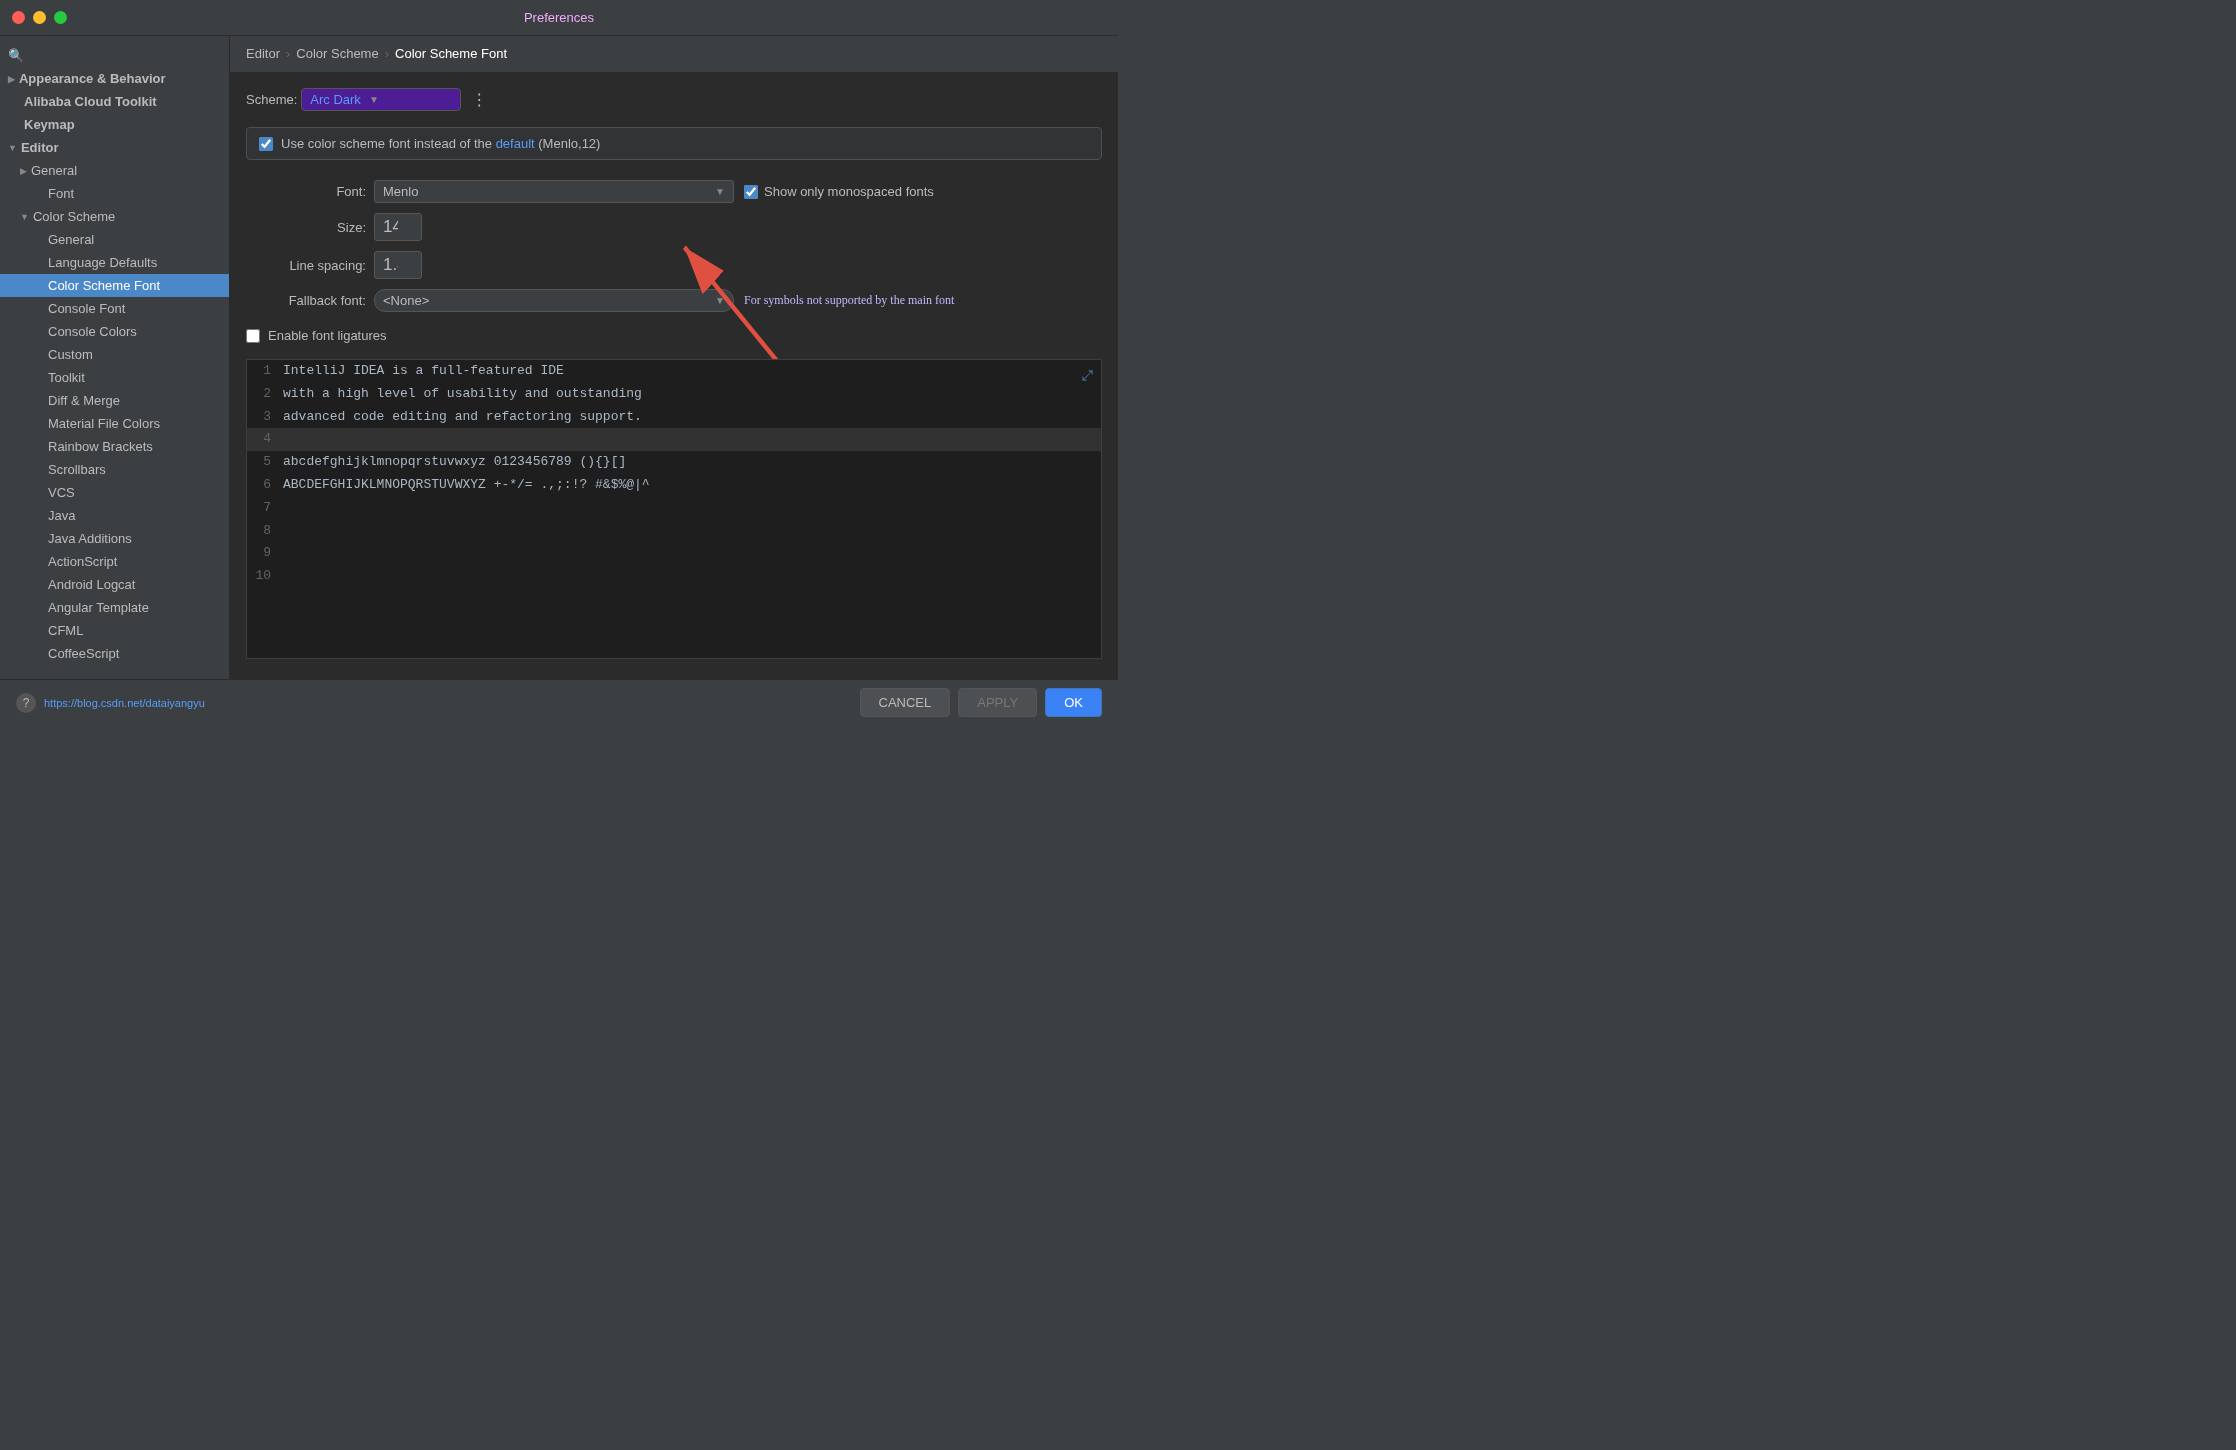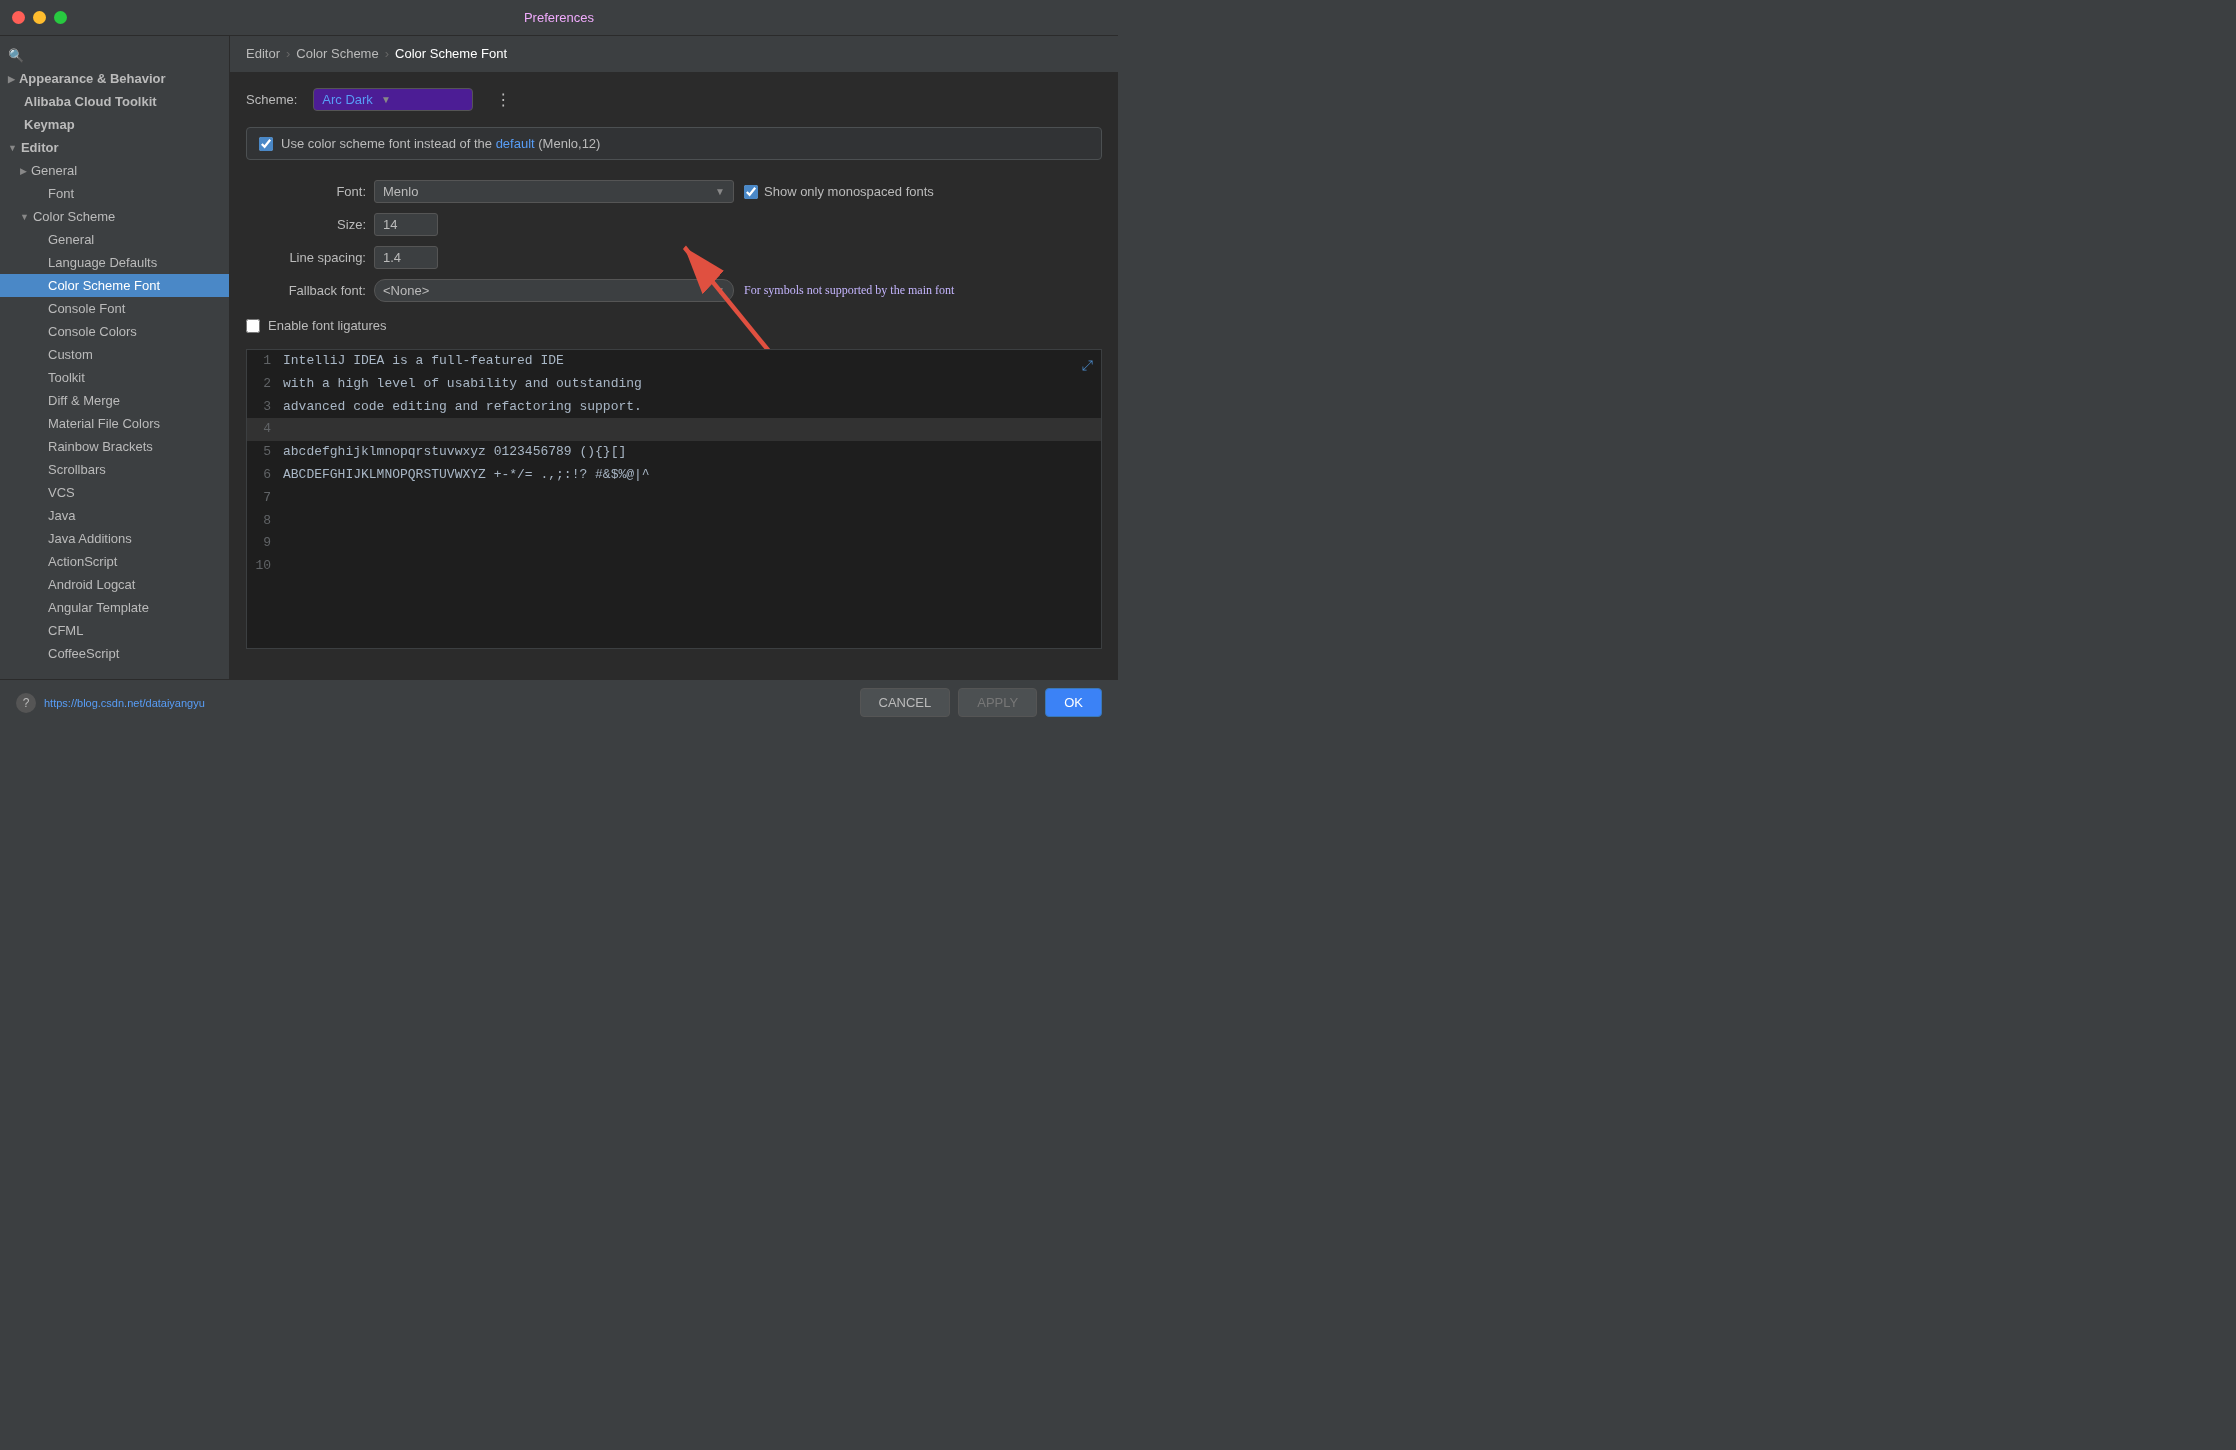--- a/index.html
+++ b/index.html
@@ -116,21 +116,21 @@
     .content-inner {
       flex: 1;
       padding: 16px;
       overflow-y: auto;
     }
 
     
     .scheme-row {
       display: flex;
       align-items: center;
-      gap: 16px;
+      gap: 4px;
       margin-bottom: 16px;
     }
     .scheme-label { color: #bbbbbb; font-size: 13px; }
     .scheme-dropdown {
       display: flex;
       align-items: center;
       background: #4c1d95;
       border: 1px solid #555;
       border-radius: 4px;
       padding: 3px 8px;
@@ -208,22 +208,22 @@
       accent-color: #4a88c7;
     }
     .monospace-checkbox-row label { color: #bbbbbb; font-size: 13px; }
 
     .number-input {
       background: #3c3f41;
       border: 1px solid #555;
       border-radius: 3px;
       padding: 3px 8px;
       color: #bbbbbb;
-      font-size: 13px;
-      width: 64px;
+      font-size: 17px;
+      width: 48px;
     }
 
     .fallback-dropdown {
       display: flex;
       align-items: center;
       background: #3c3f41;
       border: 1px solid #555;
       border-radius: 11px;
       padding: 3px 8px;
       gap: 8px;

